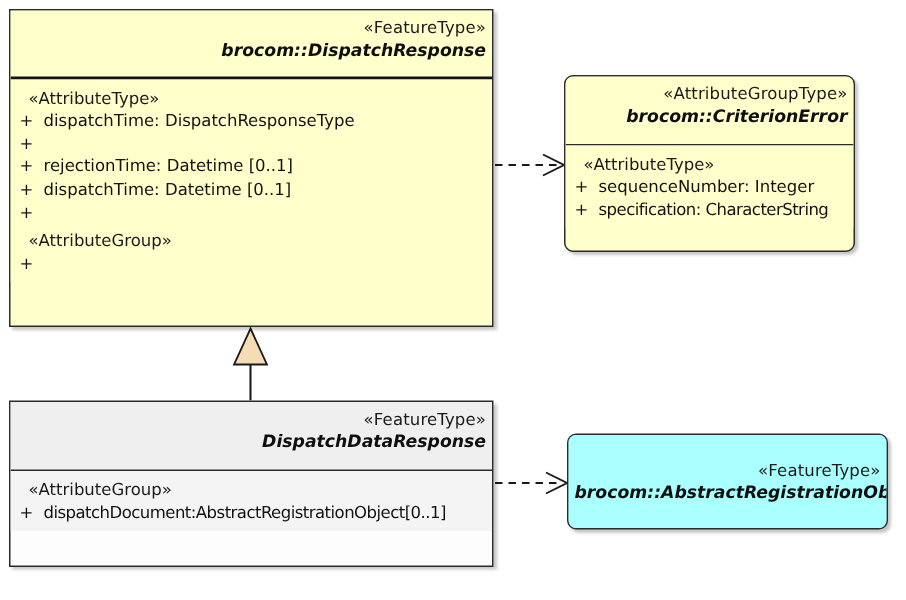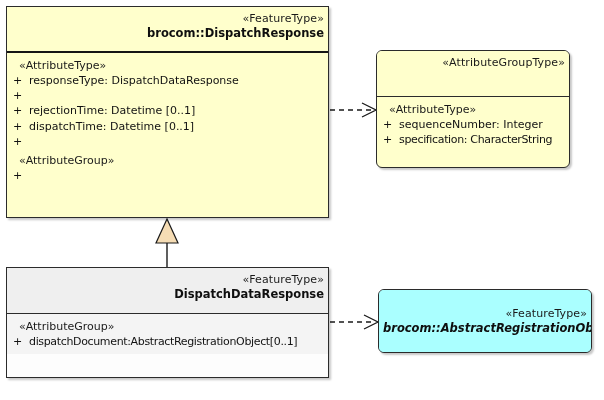--- a/index.html
+++ b/index.html
@@ -48,20 +48,21 @@
     letter-spacing: 0.1px;
     white-space: nowrap;
   }
   .class-name {
     display: block;
     font-size: 11.5px;
     font-weight: bold;
     color: #0f0f0f;
     white-space: nowrap;
     margin-top: 1px;
+    font-style: italic;
   }
   .class-name.abstract {
     font-style: italic;
   }
 
   .uml-body {
     box-sizing: border-box;
     padding: 5px 4px 5px 6px;
   }
 
@@ -177,21 +178,21 @@
     <div class="uml-header divided">
       <span class="stereotype">«FeatureType»</span>
       <span class="class-name">brocom::DispatchResponse</span>
     </div>
     <div class="uml-body">
 
       <div class="group-label">«AttributeType»</div>
 
       <div class="attr-row">
         <span class="attr-vis">+</span>
-        <span class="attr-text">responseType: DispatchDataResponse</span>
+        <span class="attr-text">dispatchTime: DispatchResponseType</span>
       </div>
       <div class="attr-row">
         <span class="attr-vis">+</span>
       </div>
       <div class="attr-row">
         <span class="attr-vis">+</span>
         <span class="attr-text">rejectionTime: Datetime [0..1]</span>
       </div>
       <div class="attr-row">
         <span class="attr-vis">+</span>
@@ -205,20 +206,21 @@
 
       <div class="attr-row">
         <span class="attr-vis">+</span>
       </div>
     </div>
   </div>
 
   <div class="uml-class rounded" id="class-criterion-error">
     <div class="uml-header divided">
       <span class="stereotype">«AttributeGroupType»</span>
+      <span class="class-name">brocom::CriterionError</span>
     </div>
     <div class="uml-body">
       <div class="group-label">«AttributeType»</div>
 
       <div class="attr-row">
         <span class="attr-vis">+</span>
         <span class="attr-text">sequenceNumber: Integer</span>
       </div>
       <div class="attr-row">
         <span class="attr-vis">+</span>

